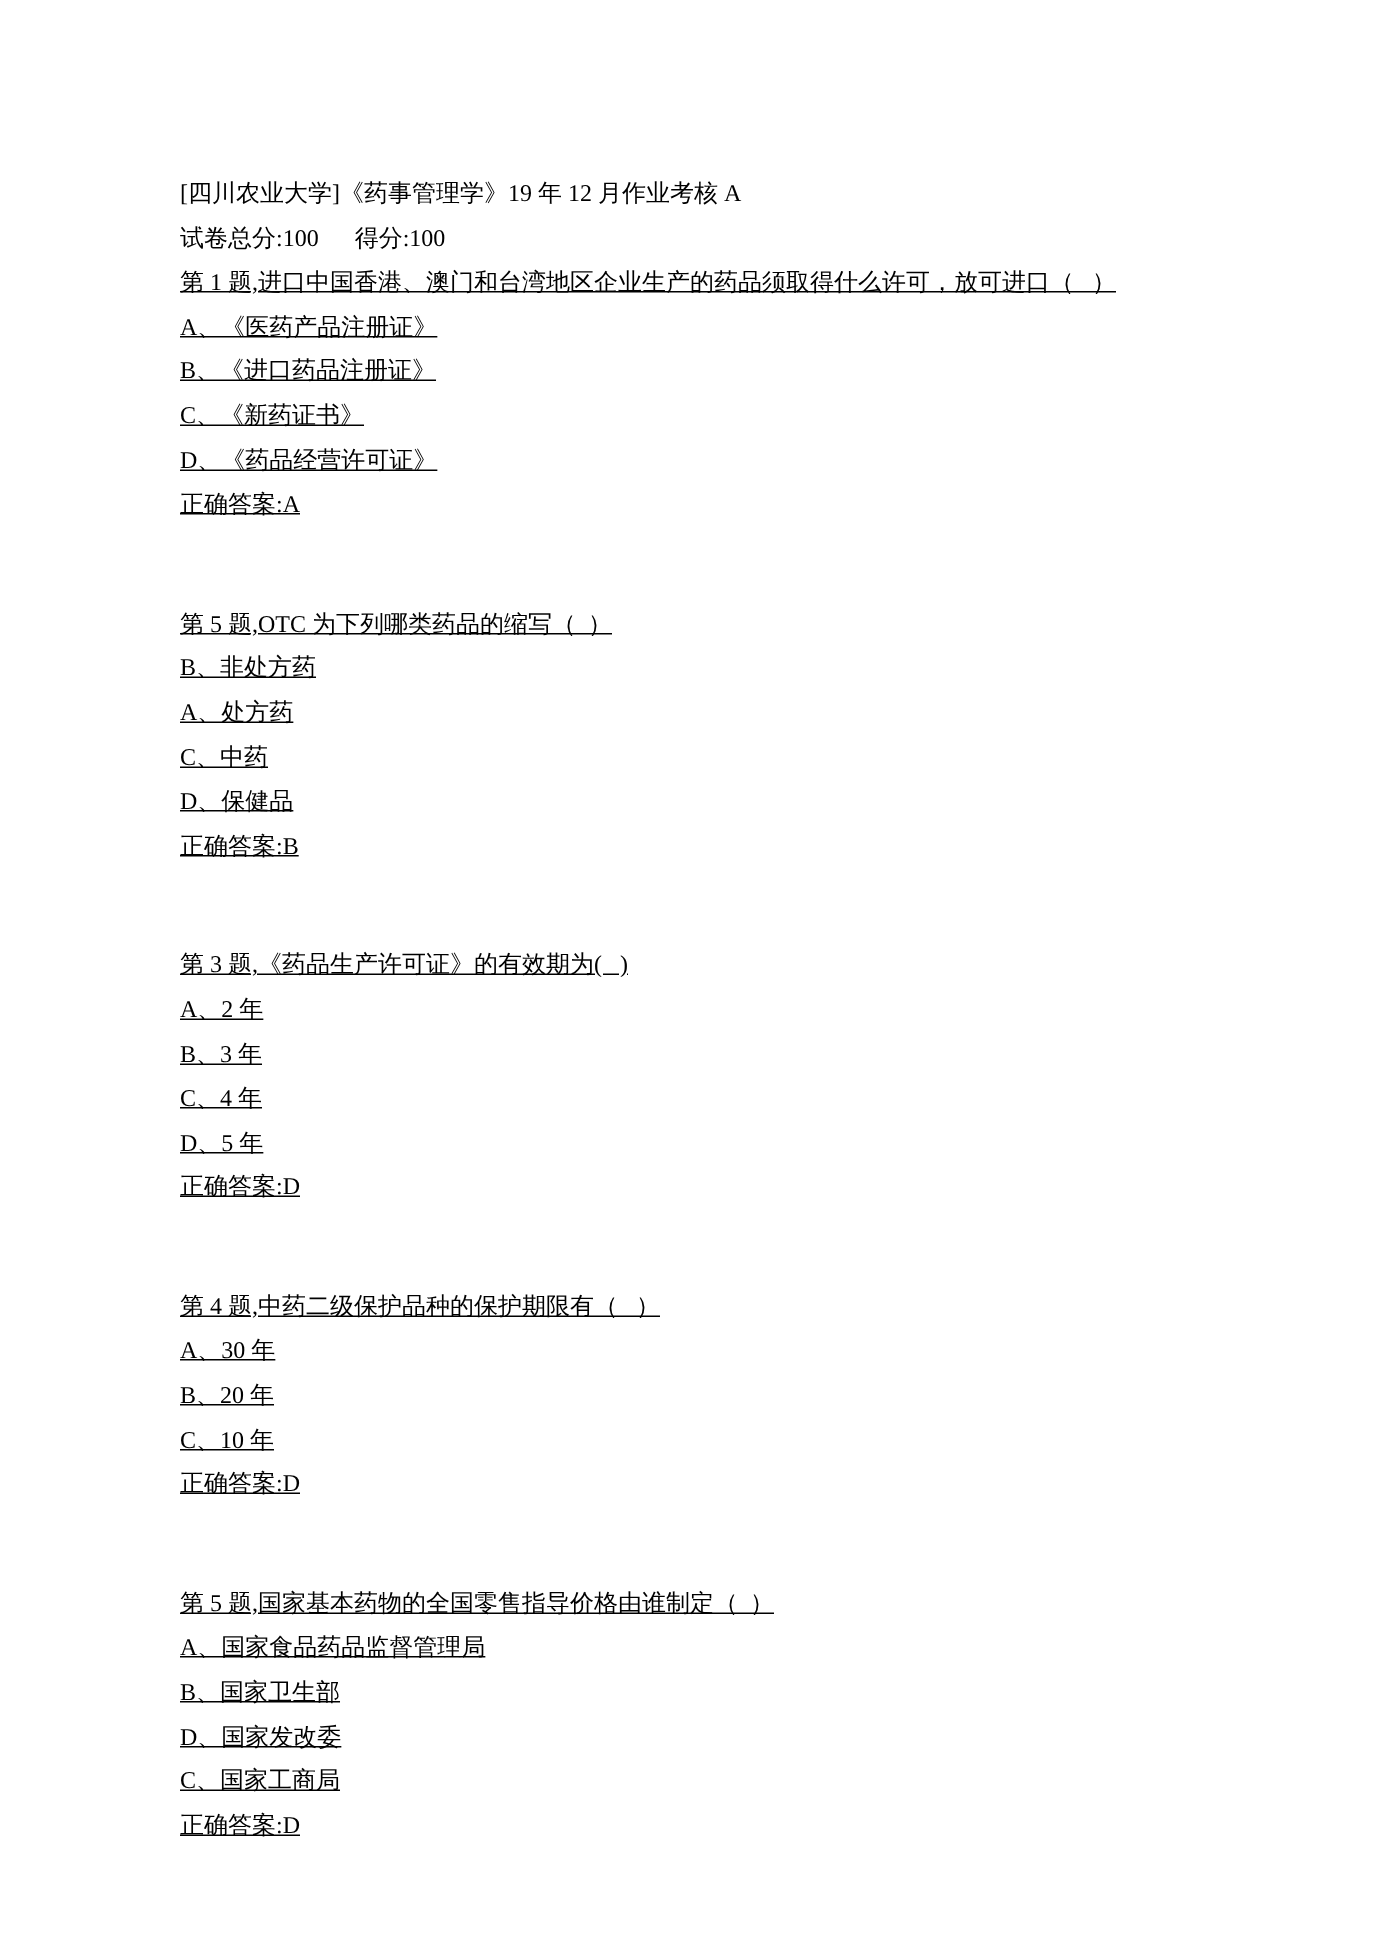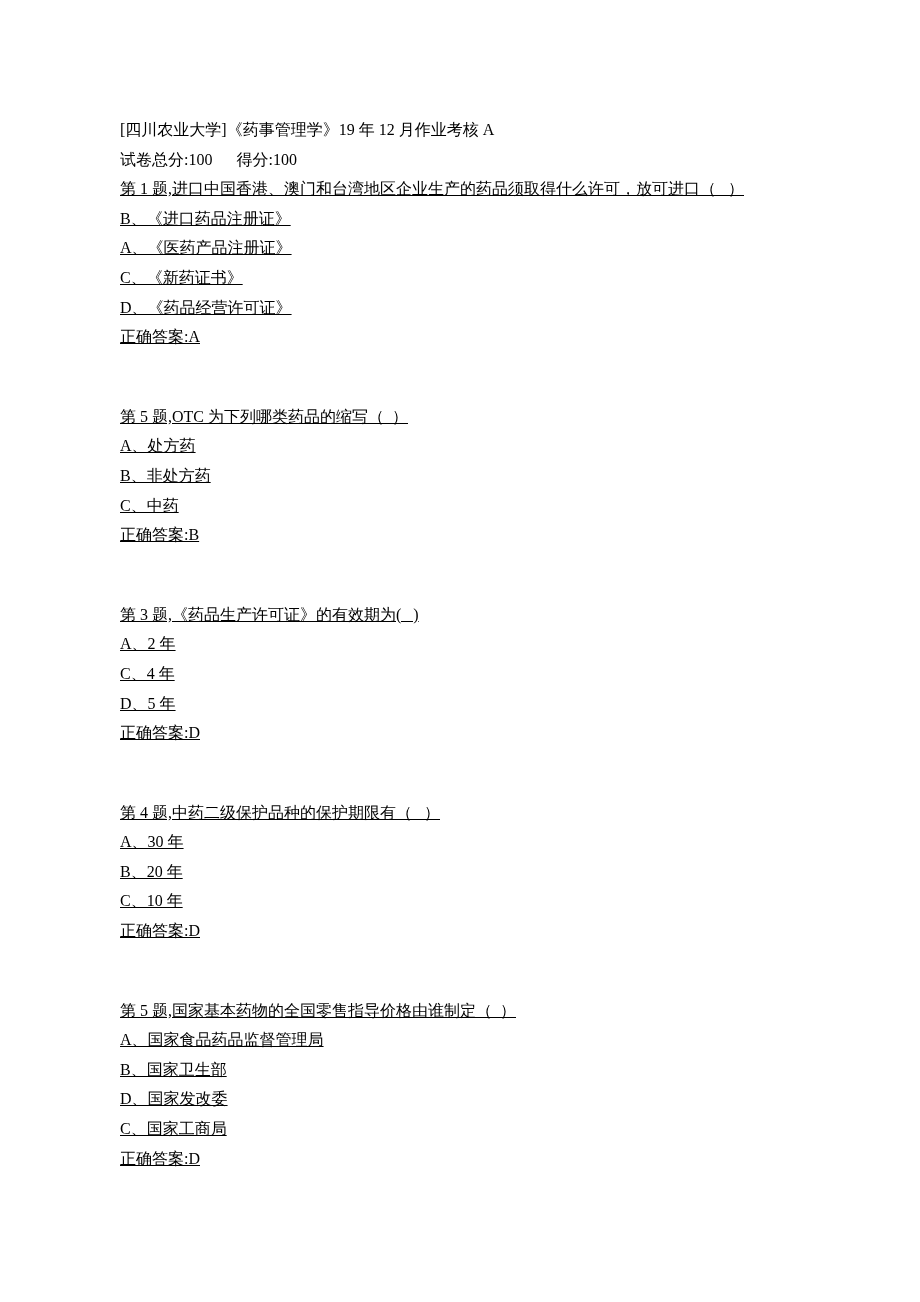--- a/index.html
+++ b/index.html
@@ -30,38 +30,40 @@
 </head>
 <body>
 
 <div class="header-block">
   <div class="line">[四川农业大学]《药事管理学》19 年 12 月作业考核 A</div>
   <div class="line"><span>试卷总分:100</span>      <span>得分:100</span></div>
 </div>
 
 <div class="question-block">
   <div class="line">第 1 题,进口中国香港、澳门和台湾地区企业生产的药品须取得什么许可，放可进口（   ）</div>
+  <div class="line">A、《医药产品注册证》</div>
   <div class="line">B、《进口药品注册证》</div>
-  <div class="line">A、《医药产品注册证》</div>
   <div class="line">C、《新药证书》</div>
   <div class="line">D、《药品经营许可证》</div>
   <div class="line">正确答案:A</div>
 </div>
 
 <div class="question-block">
   <div class="line">第 5 题,OTC 为下列哪类药品的缩写（  ）</div>
+  <div class="line">B、非处方药</div>
   <div class="line">A、处方药</div>
-  <div class="line">B、非处方药</div>
   <div class="line">C、中药</div>
+  <div class="line">D、保健品</div>
   <div class="line">正确答案:B</div>
 </div>
 
 <div class="question-block">
   <div class="line">第 3 题,《药品生产许可证》的有效期为(   )</div>
   <div class="line">A、2 年</div>
+  <div class="line">B、3 年</div>
   <div class="line">C、4 年</div>
   <div class="line">D、5 年</div>
   <div class="line">正确答案:D</div>
 </div>
 
 <div class="question-block">
   <div class="line">第 4 题,中药二级保护品种的保护期限有（   ）</div>
   <div class="line">A、30 年</div>
   <div class="line">B、20 年</div>
   <div class="line">C、10 年</div>

